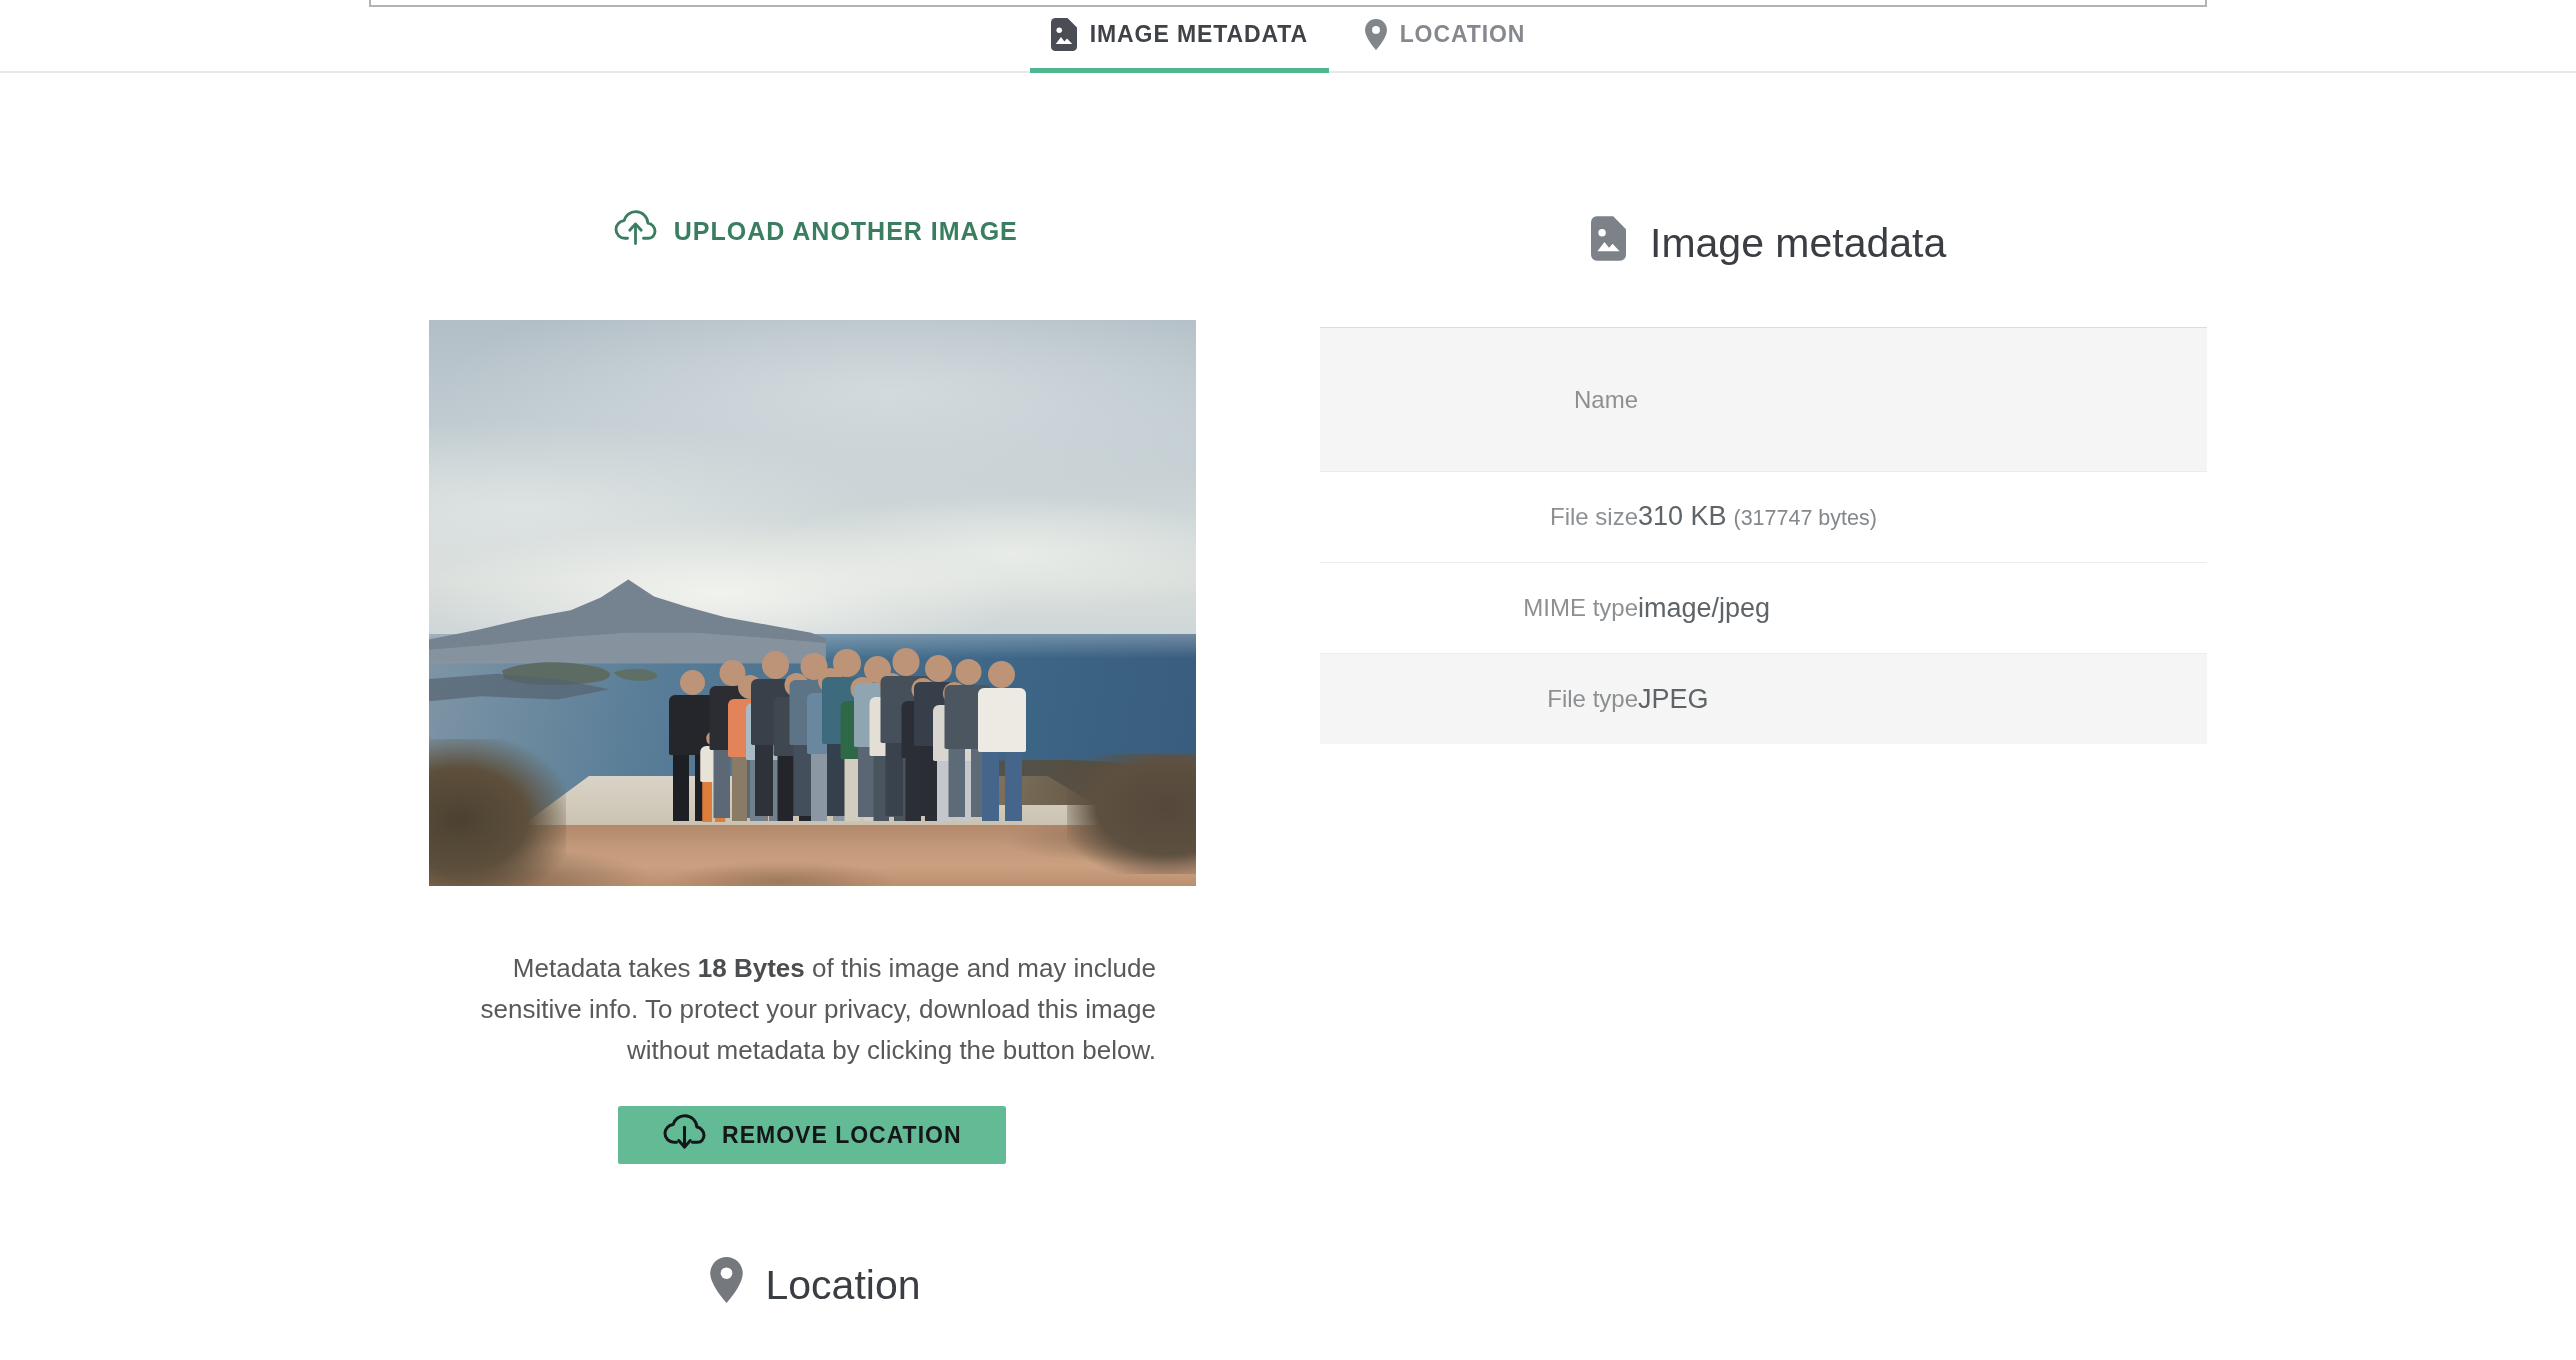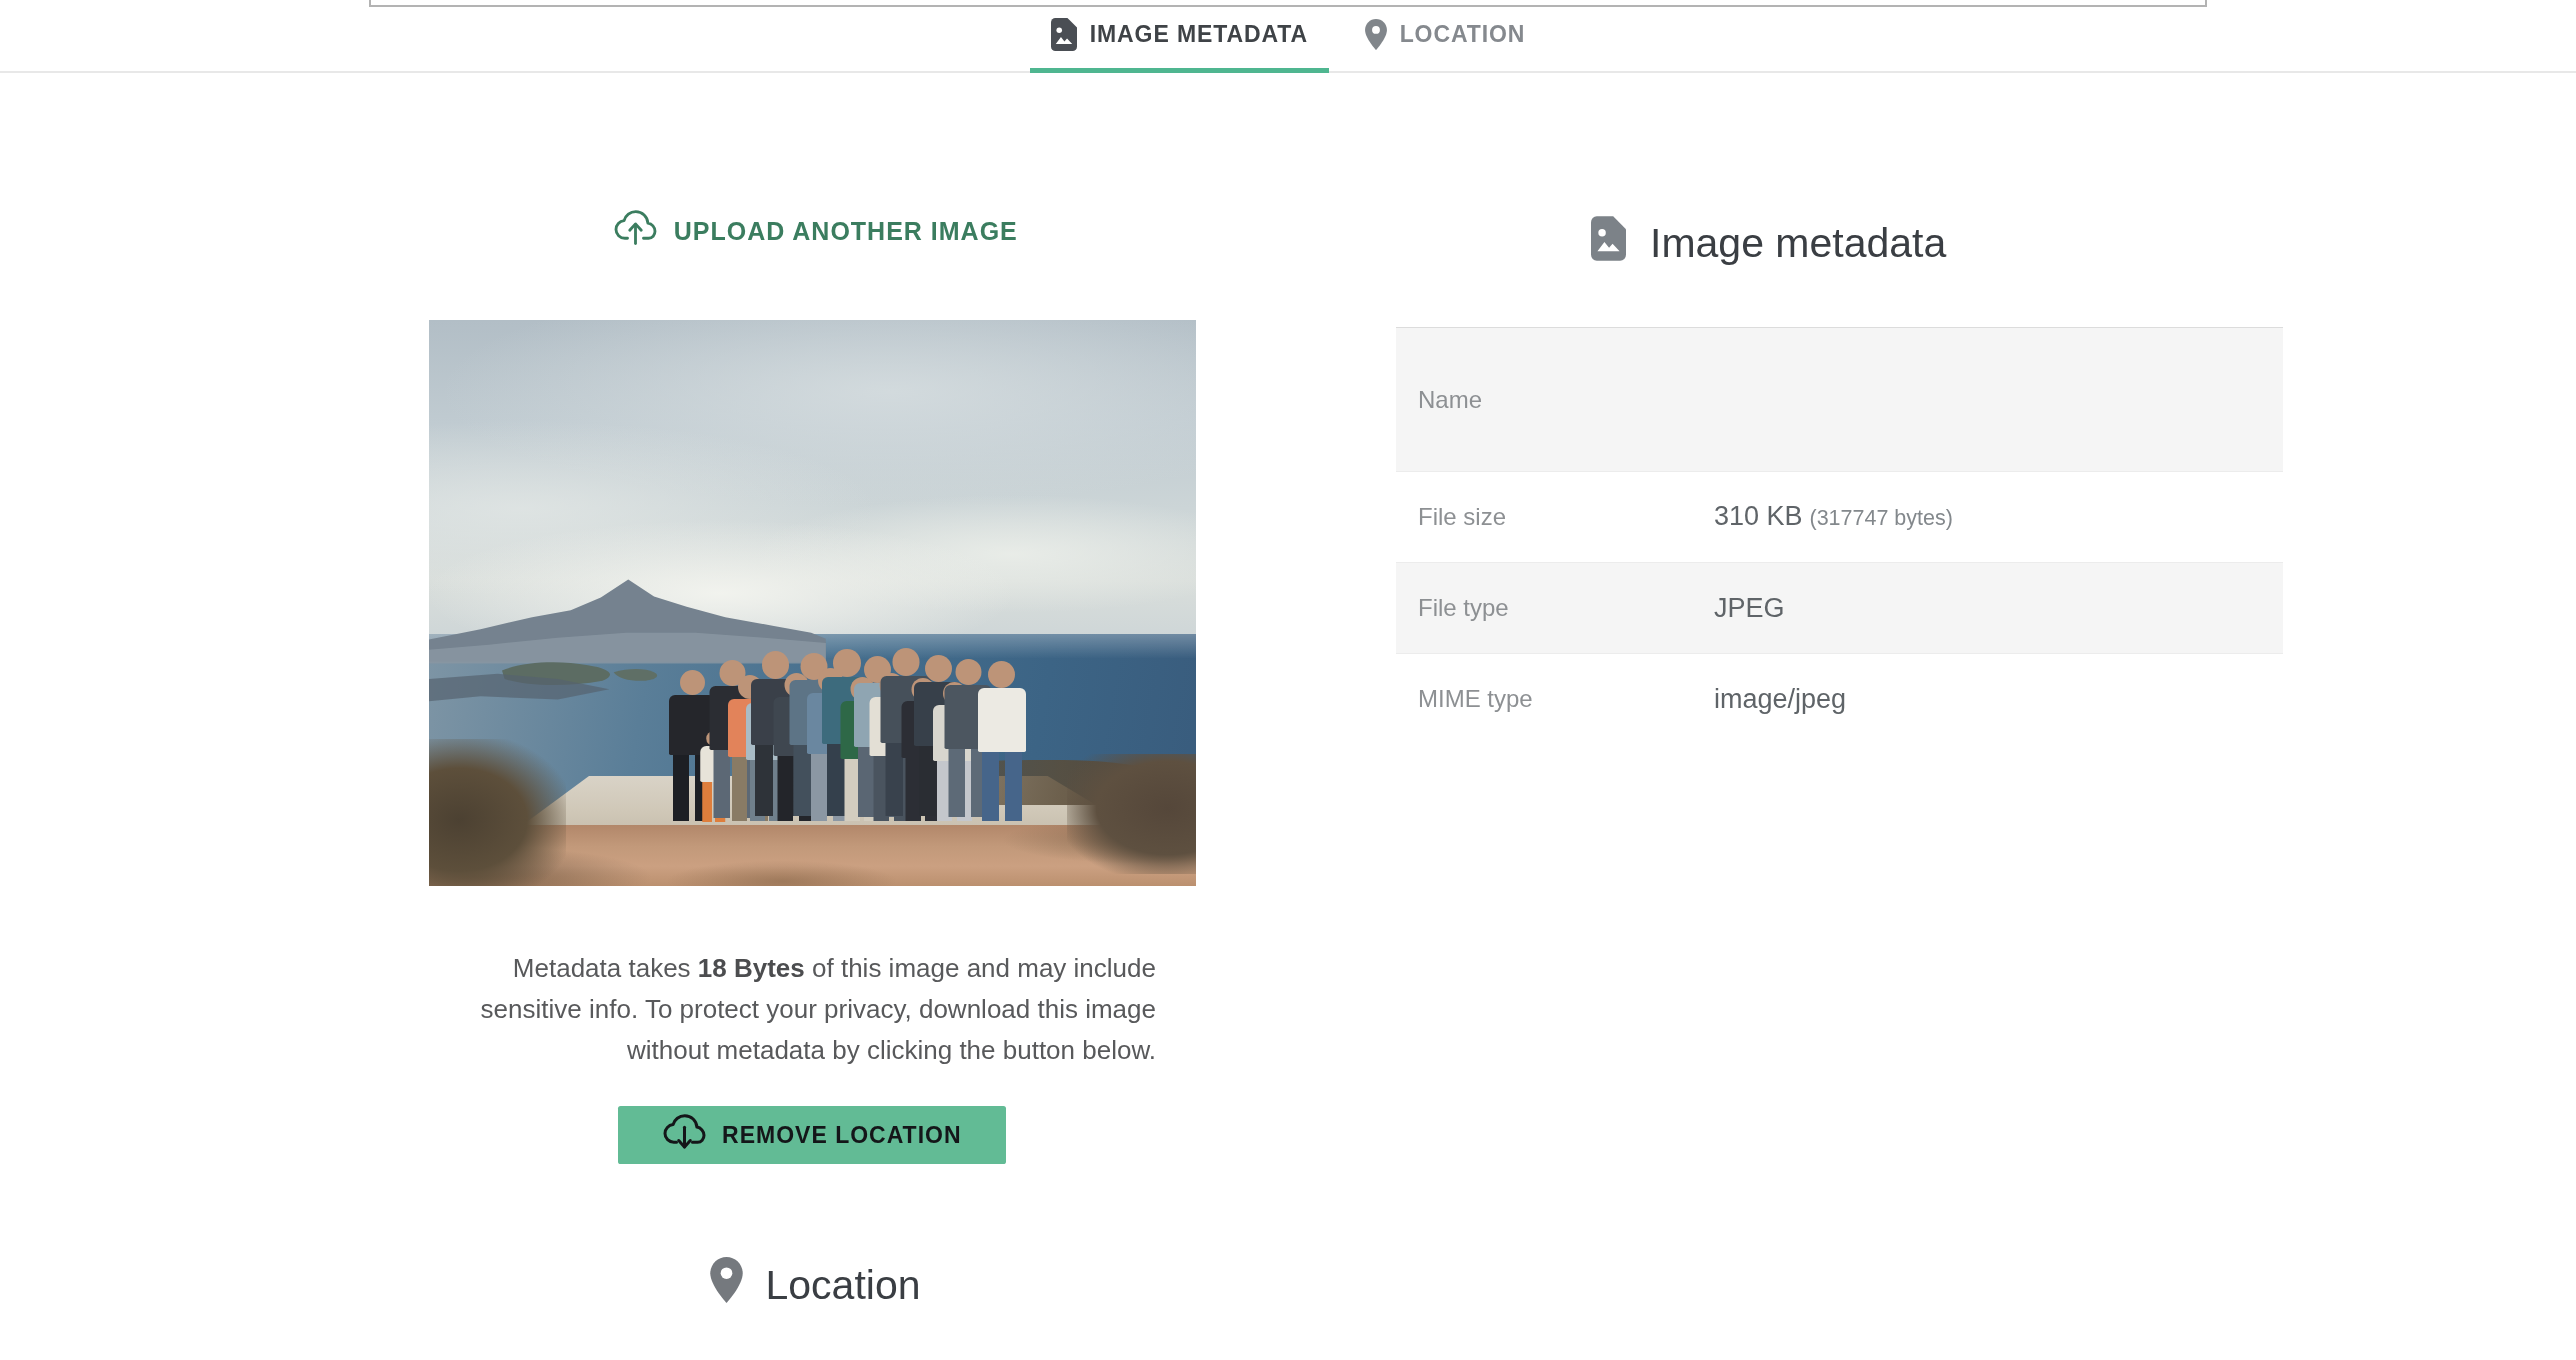--- a/index.html
+++ b/index.html
@@ -71,22 +71,22 @@
     font-family:"Liberation Sans", sans-serif;
     font-size:23px; font-weight:bold; letter-spacing:1px; color:#141619; }
 
   .location-heading { position:absolute; left:369px; top:1255px; width:893px; height:60px;
     display:flex; justify-content:center; align-items:center; gap:22px;
     font-size:41px; color:#3a3e43; }
 
   
   .meta-heading { position:absolute; left:1591px; top:213px; height:60px;
     display:flex; align-items:center; gap:24px; font-size:41px; color:#3a3e43; }
-  .meta-table { position:absolute; left:1396px; top:327px; width:887px;
-    border-top:1.7px solid #dcdcdc; }
+  .meta-table { position:absolute; left:1320px; top:327px; width:887px;
+    border-top:1.7px solid #dcdcdc;text-align:right; }
   .mrow { display:flex; align-items:center; height:91px; background:#ffffff; }
   .mrow + .mrow { border-top:1.7px solid #ececec; }
   .mrow.shaded { background:#f5f5f5; }
   .mrow.tall { height:143px; }
   .mlabel { width:318px; padding-left:22px; font-size:24px; color:#8d9093; flex:none; }
   .mvalue { font-size:27px; color:#5f6468; line-height:41px; max-width:447px; overflow-wrap:break-word; }
   .mnote { font-size:21.5px; color:#83888c; margin-left:6.9px; white-space:nowrap; }
 </style>
 </head>
 <body>
@@ -277,24 +277,24 @@
   </div>
 
   <div class="meta-table">
       <div class="mrow shaded tall">
         <div class="mlabel">Name</div>
       </div>
       <div class="mrow">
         <div class="mlabel">File size</div>
         <div class="mvalue">310 KB<span class="mnote">(317747 bytes)</span></div>
       </div>
+      <div class="mrow">
+        <div class="mlabel">MIME type</div>
+        <div class="mvalue">image/jpeg</div>
+      </div>
       <div class="mrow shaded">
         <div class="mlabel">File type</div>
         <div class="mvalue">JPEG</div>
       </div>
-      <div class="mrow">
-        <div class="mlabel">MIME type</div>
-        <div class="mvalue">image/jpeg</div>
-      </div>
     </div>
 
 </div>
 
 
 </body></html>

